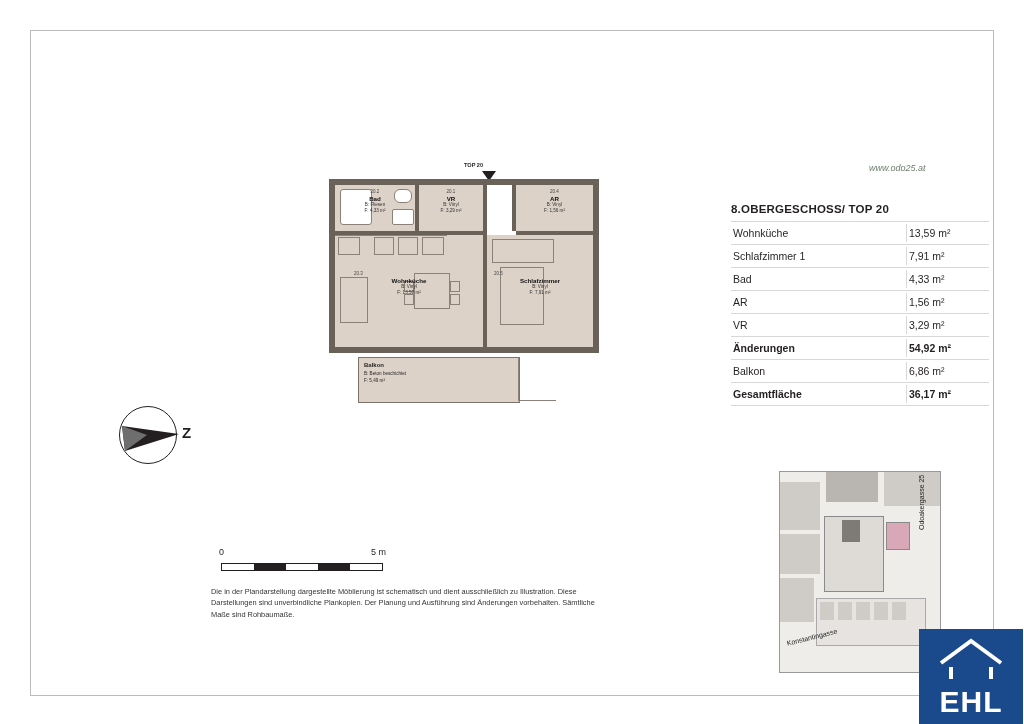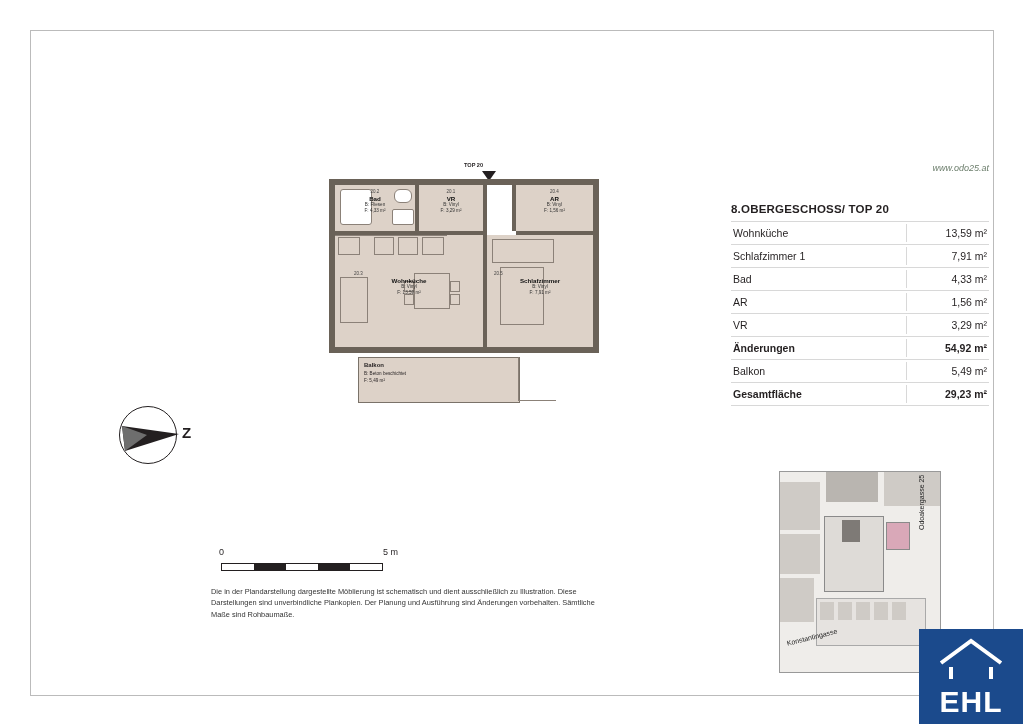--- a/index.html
+++ b/index.html
@@ -2,28 +2,28 @@
 <html><head>
 <meta charset="utf-8">
 <style>
   html,body{margin:0;padding:0;background:#ffffff;}
   body{width:1024px;height:724px;font-family:"Liberation Sans",sans-serif;color:#231f20;position:relative;overflow:hidden;}
   #sheet{position:absolute;left:30px;top:30px;width:962px;height:664px;border:1px solid #bbb;background:#fff;}
 
   
   .logo{position:absolute;left:838px;top:10px;width:120px;height:110px;}
   .logo svg{display:block;}
-  .logo-url{position:absolute;left:838px;top:132px;width:120px;text-align:right;font-size:9px;color:#6b7d6b;font-style:italic;}
+  .logo-url{position:absolute;left:838px;top:132px;width:120px;text-align:left;font-size:9px;color:#6b7d6b;font-style:italic;}
 
   
   .info-title{position:absolute;left:700px;top:172px;width:258px;font-size:11.5px;font-weight:bold;letter-spacing:.2px;}
   .info-table{position:absolute;left:700px;top:190px;width:258px;border-collapse:collapse;font-size:10.5px;}
   .info-table td{padding:5px 2px 5px 2px;border-bottom:1px solid #d8d8d8;}
   .info-table tr:first-child td{border-top:1px solid #d8d8d8;}
-  .info-table td.val{text-align:right;width:78px;}
+  .info-table td.val{width:78px;}
   .info-table td.mid{width:1px;border-bottom:1px solid #d8d8d8;padding:0;}
   .info-table td.mid i{display:block;width:1px;height:18px;background:#d8d8d8;}
   .bold td{font-weight:bold;}
 
   
   #plan{position:absolute;left:263px;top:118px;width:265px;height:265px;}
   .wall{position:absolute;background:#6a6258;}
   .room{position:absolute;background:#ddd2c8;}
   .room.white{background:#ffffff;}
   .rlabel{position:absolute;text-align:center;line-height:1.25;}
@@ -41,21 +41,21 @@
   
   .compass{position:absolute;left:88px;top:375px;width:100px;height:70px;}
   .compass .circ{position:absolute;left:0;top:0;width:56px;height:56px;border:1px solid #231f20;border-radius:50%;}
   .compass .n{position:absolute;left:63px;top:18px;font-size:15px;font-weight:bold;}
 
   
   .scale{position:absolute;left:190px;top:518px;width:200px;height:34px;}
   .scale .bar{position:absolute;left:0;top:14px;width:160px;height:6px;border:1px solid #231f20;}
   .scale .seg{position:absolute;top:0;height:6px;background:#231f20;}
   .scale .z{position:absolute;left:-2px;top:-2px;font-size:9px;}
-  .scale .m{position:absolute;left:162px;top:-2px;font-size:9px;}
+  .scale .m{position:absolute;left:150px;top:-2px;font-size:9px;}
 
   
   .disclaimer{position:absolute;left:180px;top:555px;width:400px;font-size:7.4px;line-height:1.55;color:#333;}
 
   
   .sitemap{position:absolute;left:748px;top:440px;width:160px;height:200px;border:1px solid #999;background:#f2f0ee;overflow:hidden;}
   .sm{position:absolute;}
   .sm-street{position:absolute;color:#222;font-size:7px;}
 
   
@@ -112,28 +112,28 @@
         <td class="mid">
             <i></i>
           </td>
         <td class="val">54,92 m²</td>
       </tr>
       <tr>
         <td>Balkon</td>
         <td class="mid">
             <i></i>
           </td>
-        <td class="val">5,49 m²</td>
+        <td class="val">6,86 m²</td>
       </tr>
       <tr class="bold">
         <td>Gesamtfläche</td>
         <td class="mid">
             <i></i>
           </td>
-        <td class="val">29,23 m²</td>
+        <td class="val">36,17 m²</td>
       </tr>
     </tbody>
   </table>
 
   <div id="plan">
 
     <div class="topmark" style="left:170px;top:13px;">TOP 20</div>
     <svg style="position:absolute;left:188px;top:22px;" width="14" height="10">
       <polygon points="0,0 14,0 7,10" fill="#231f20"></polygon>
     </svg>

